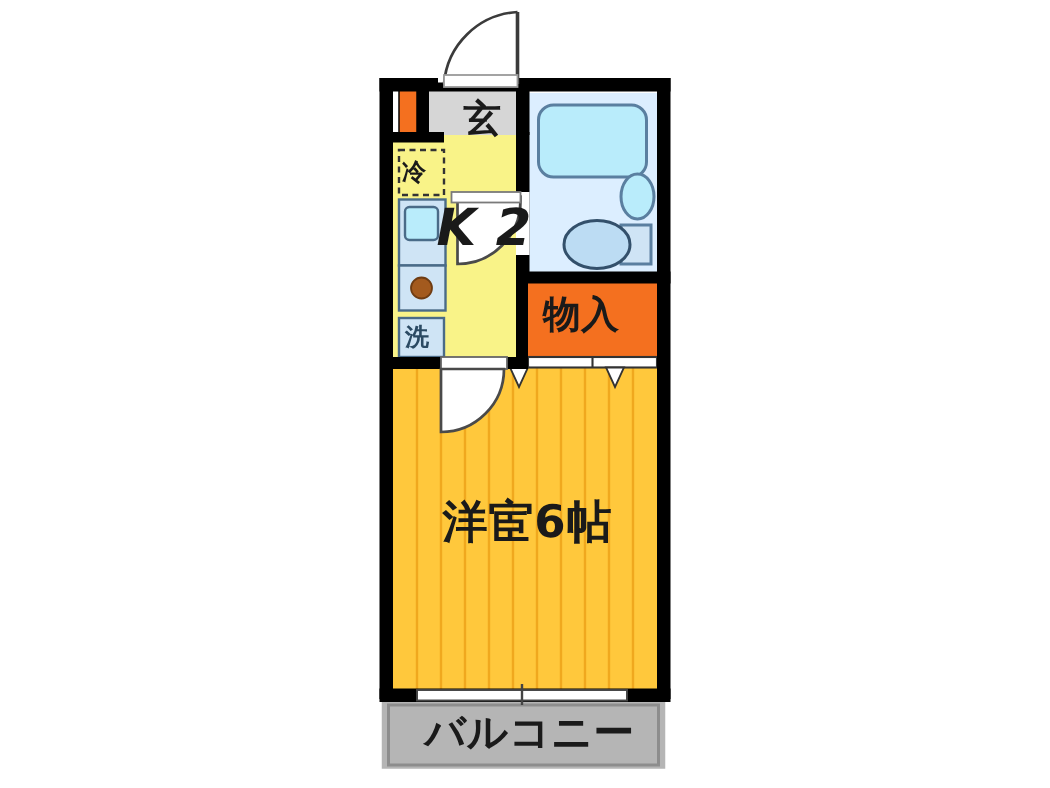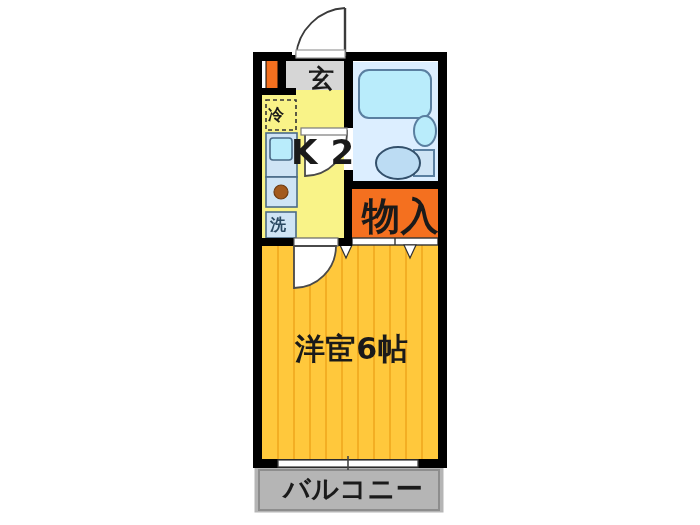--- a/index.html
+++ b/index.html
@@ -29,21 +29,21 @@
     font-weight: bold;
     color: #1a1a1a;
     white-space: nowrap;
     letter-spacing: 0.02em;
     line-height: 1;
     pointer-events: none;
   }
   .lbl-room   { font-size: 30px; }
   .lbl-k2     { font-size: 34px; }
   .lbl-genkan { font-size: 25px; }
-  .lbl-closet { font-size: 38px; }
+  .lbl-closet { font-size: 25px; }
   .lbl-balcony{ font-size: 27px; }
   .lbl-small  { font-size: 15px; }
 </style>
 </head>
 <body>
 
 <svg id="floorplan" viewBox="0 0 700 525" xmlns="http://www.w3.org/2000/svg">
 
   <rect x="0" y="0" width="700" height="525" fill="#ffffff"></rect>
 
@@ -161,21 +161,21 @@
 
   <g>
     <rect x="278" y="460" width="140" height="7" fill="#ffffff" stroke="#444444" stroke-width="1.3"></rect>
     <line x1="348" y1="456" x2="348" y2="470" stroke="#444444" stroke-width="1.6"></line>
   </g>
 
 </svg>
 
 <div class="lbl lbl-genkan" style="left:309px; top:66px;">玄</div>
 
-<div class="lbl lbl-k2" style="left:291px; top:135px;">K 2</div>
+<div class="lbl lbl-k2" style="left:291px; top:135px;font-style:italic;">K 2</div>
 
 <div class="lbl lbl-small" style="left:268px; top:107px; font-size:16px;">冷</div>
 
 <div class="lbl lbl-small" style="left:270px; top:217px; font-size:16px; color:#2b4a63;">洗</div>
 
 <div class="lbl lbl-closet" style="left:362px; top:197px;">物入</div>
 
 <div class="lbl lbl-room" style="left:295px; top:334px;text-align:right;">洋宦6帖</div>
 
 <div class="lbl lbl-balcony" style="left:283px; top:475px;">バルコニー</div>

